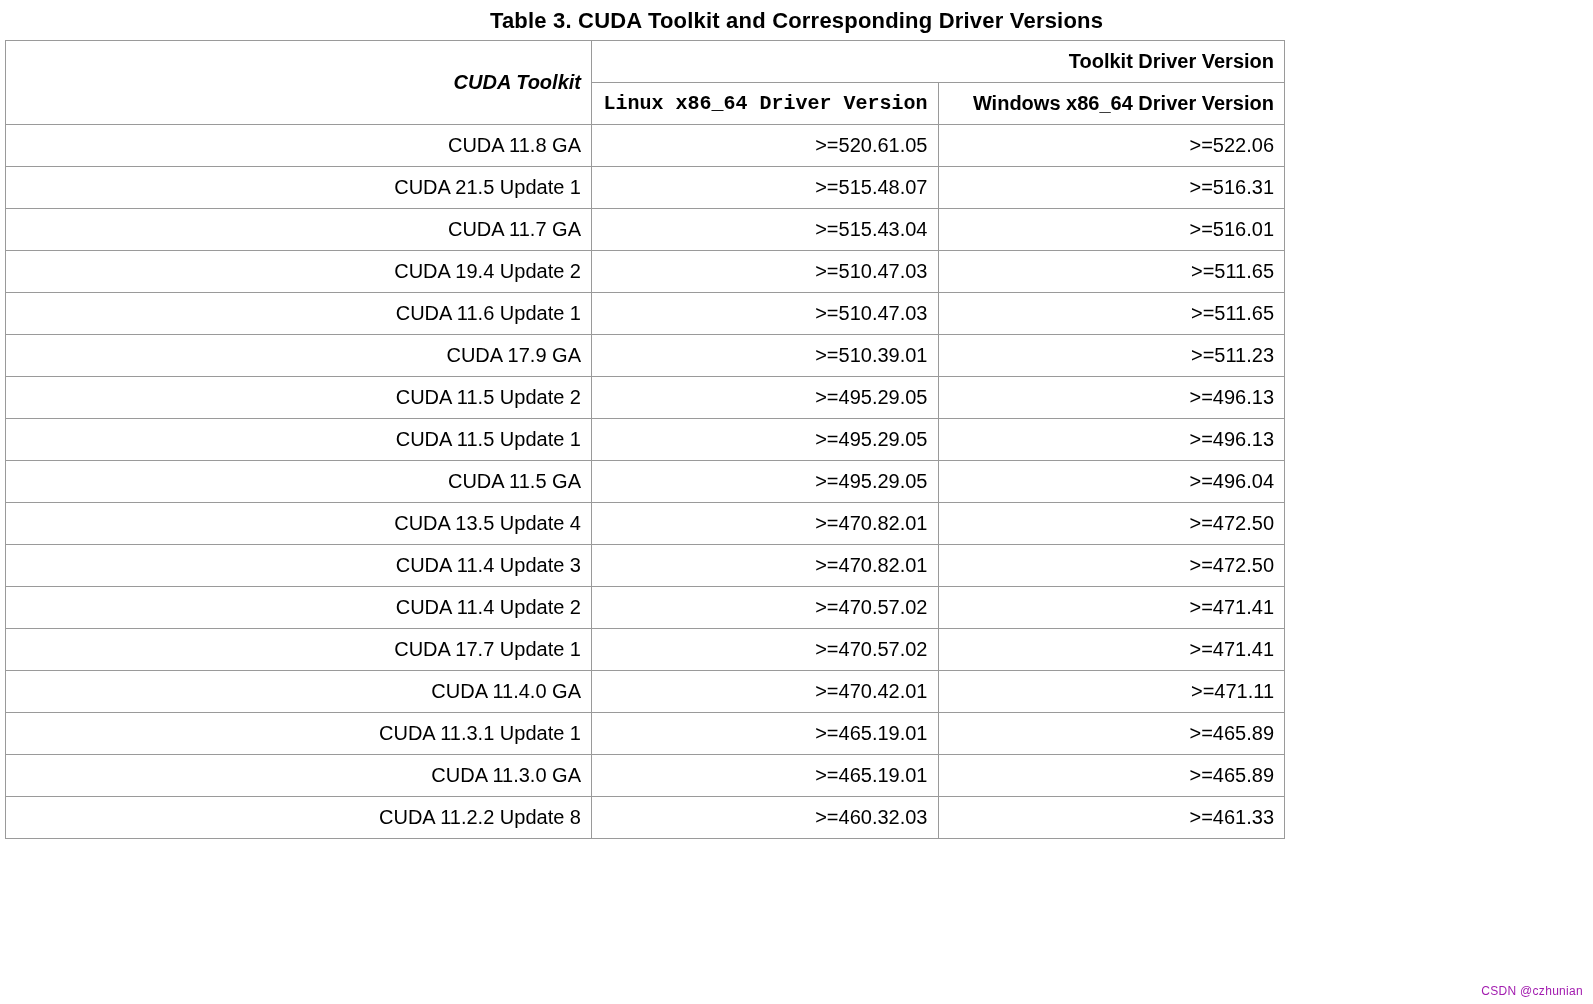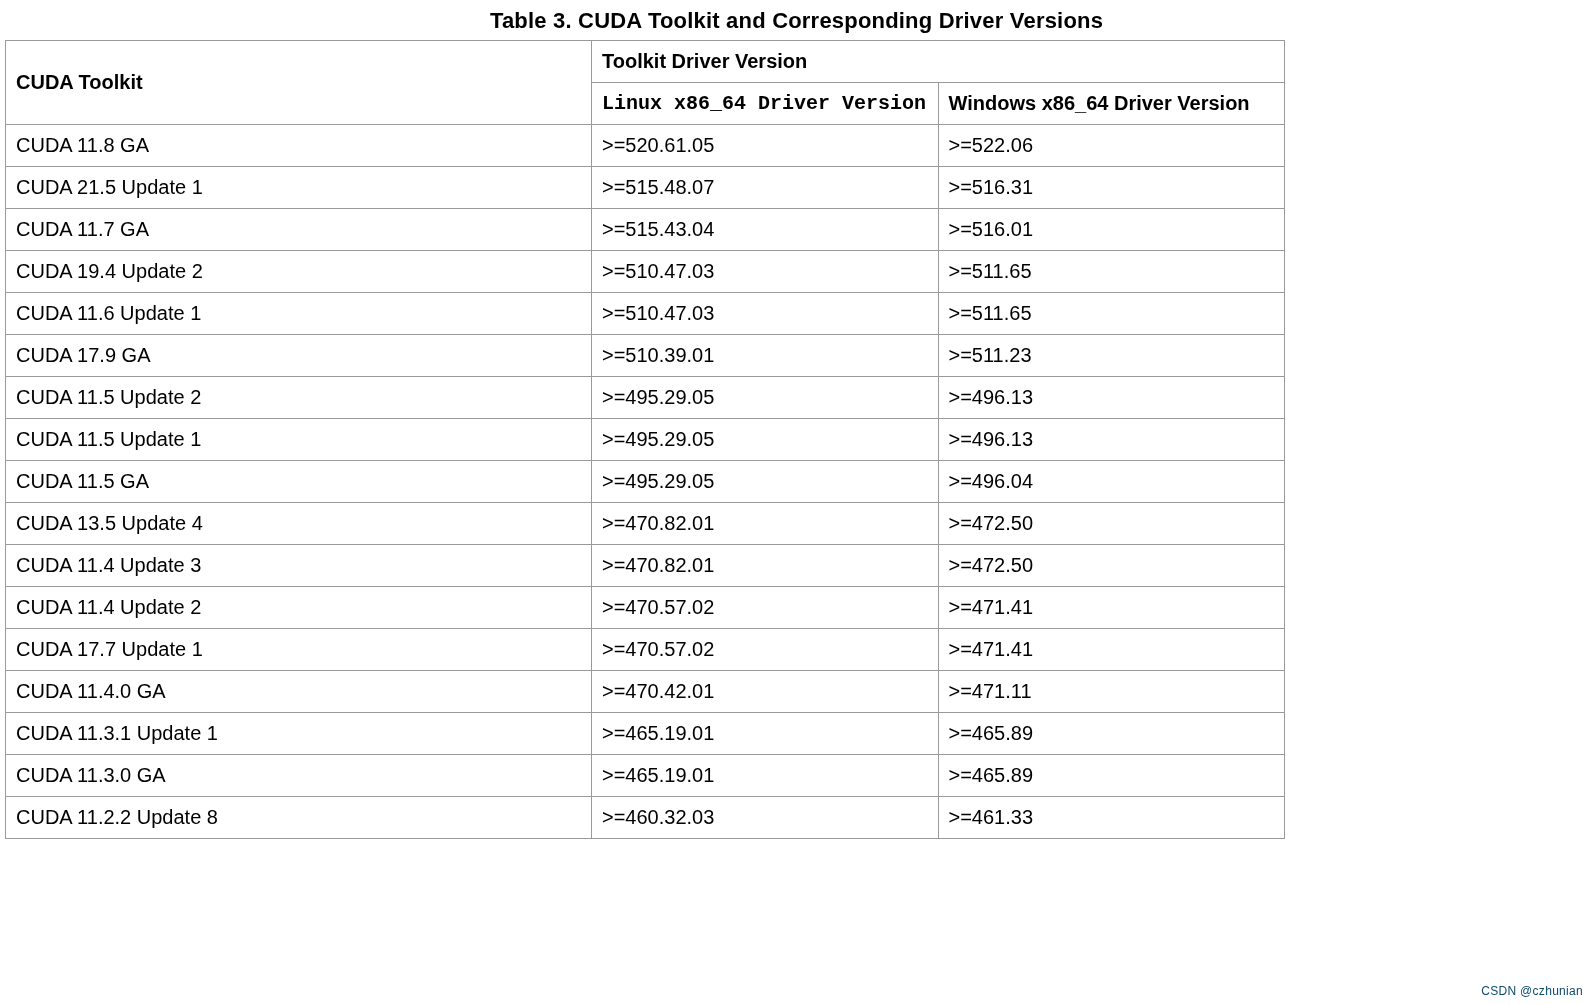--- a/index.html
+++ b/index.html
@@ -22,43 +22,44 @@
     }
     table {
       border-collapse: collapse;
       width: 1280px;
       table-layout: fixed;
     }
     th, td {
       border: 1px solid #9a9a9a;
       padding: 9px 10px;
       font-size: 20px;
-      text-align: left;
+      text-align: right;
       vertical-align: middle;
     }
     th {
       font-weight: bold;
-      text-align: left;
+      text-align: right;
     }
     .th-toolkit {
       width: 565px;
+      font-style: italic;
     }
     .th-linux {
       width: 335px;
       font-family: Liberation Mono, monospace;
     }
     .th-windows {
       width: 365px;
     }
     .watermark {
       position: fixed;
       right: 10px;
       bottom: 6px;
       font-size: 12px;
-      color: #0c4a6e;
+      color: #a21caf;
       font-family: Arial, sans-serif;
       letter-spacing: 0.3px;
     }
   </style>
 </head>
 <body>
 
 <div class="container">
   <div class="caption">Table 3. CUDA Toolkit and Corresponding Driver Versions</div>
   <table>

